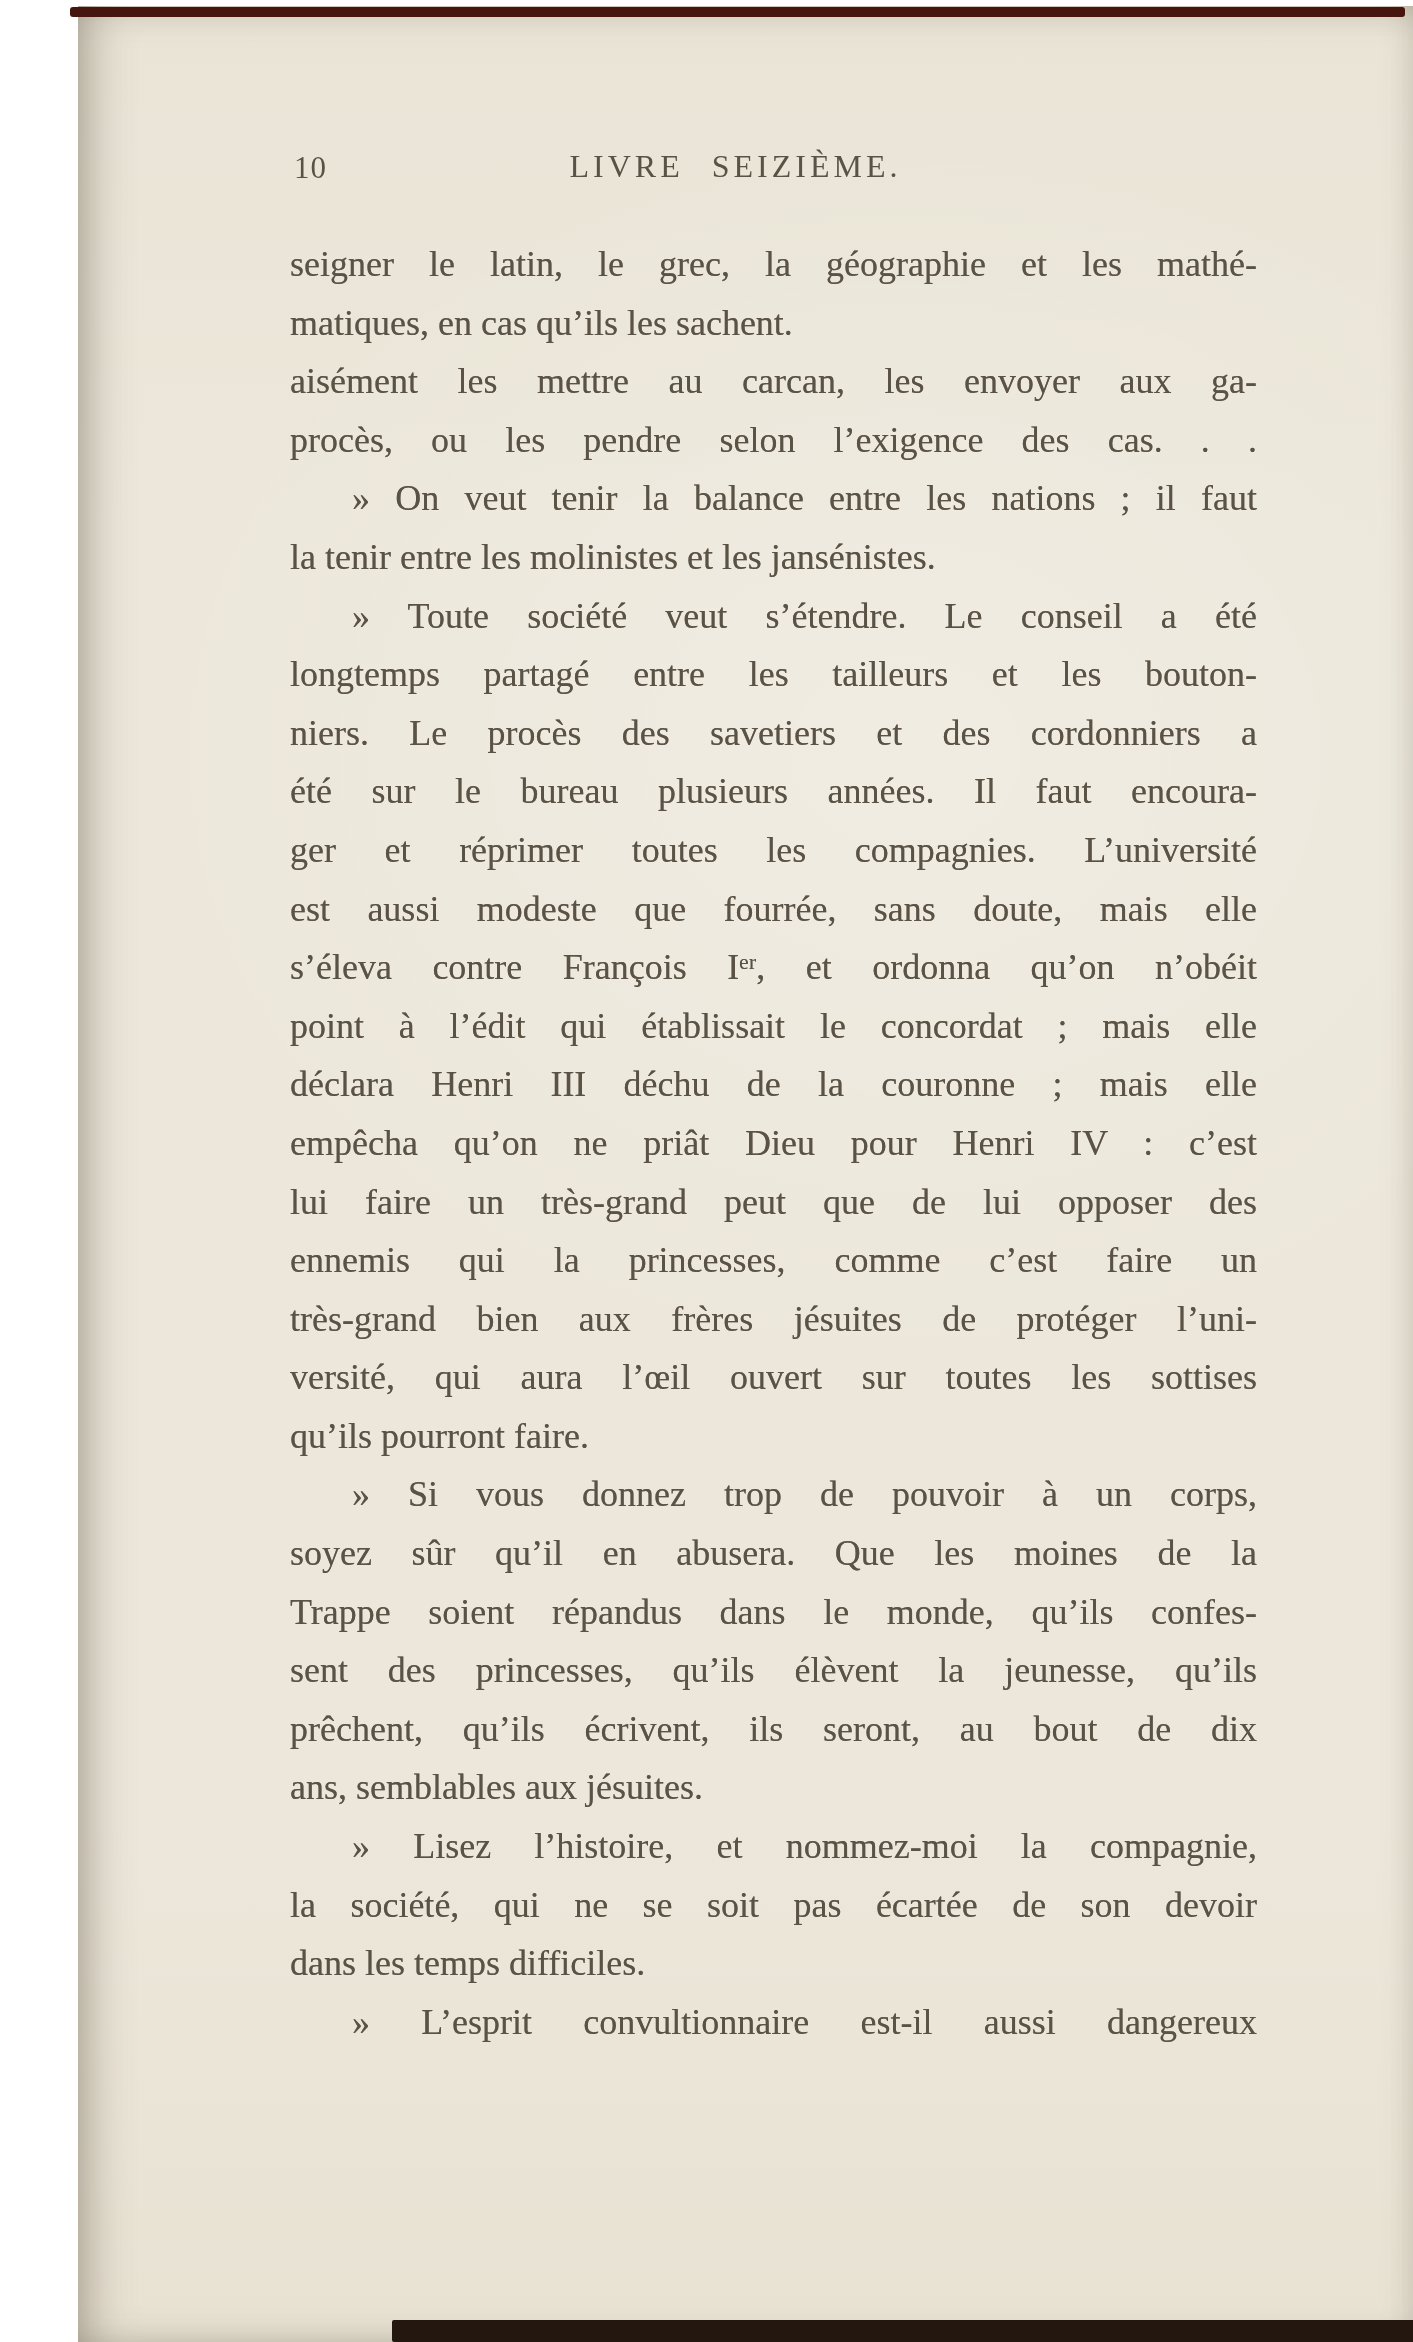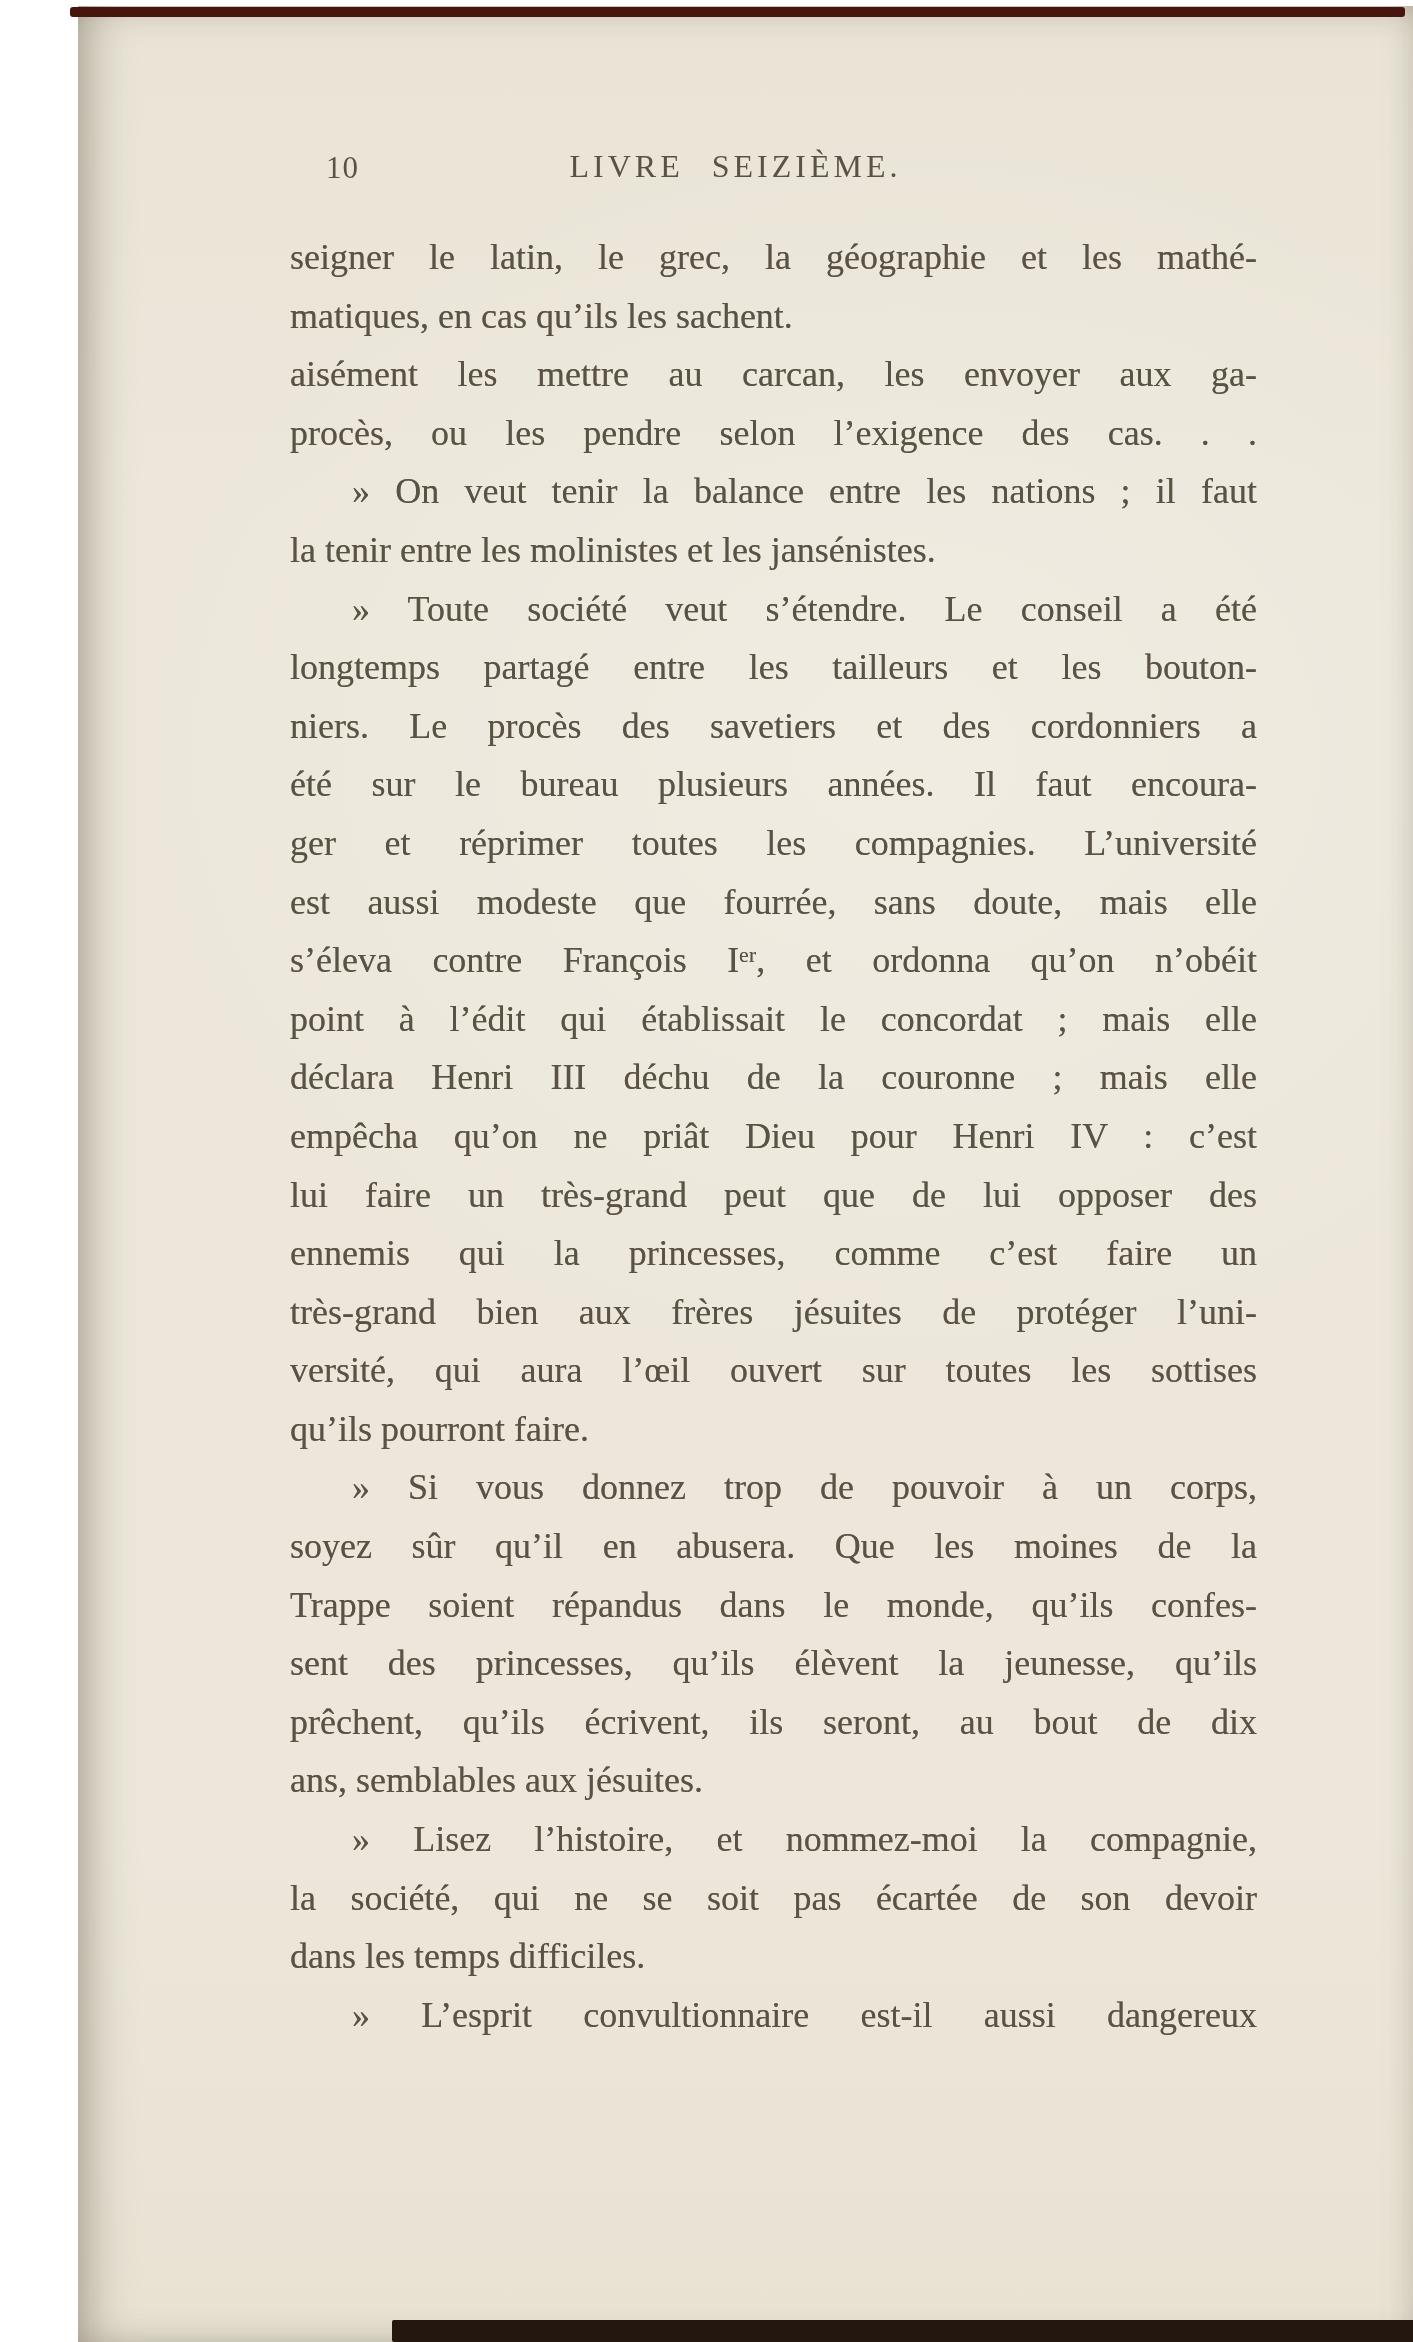--- a/index.html
+++ b/index.html
@@ -38,29 +38,29 @@
     position:absolute;left:392px;top:2320px;width:1021px;height:22px;
     background:var(--bottom-bar,#241710);
     border-radius:2px 0 0 2px;
   }
   .header-row{
     position:absolute;left:290px;top:146px;width:967px;height:44px;
     color:var(--ink,#5a5244);
   }
   .page-number{
     position:absolute;left:4px;top:5px;
-    font-size:31px;line-height:34px;letter-spacing:1px;margin-left:32px;
+    font-size:31px;line-height:34px;letter-spacing:1px;
   }
   .header-title{
     position:absolute;left:calc(50% - 38px);top:2px;transform:translateX(-50%);
     font-size:32px;line-height:36px;letter-spacing:4px;word-spacing:16px;
     white-space:nowrap;
   }
   .text-block{
-    position:absolute;left:290px;top:228px;width:967px;
+    position:absolute;left:290px;top:235px;width:967px;
     color:var(--ink,#5a5244);
   }
   .line{
     height:58.6px;line-height:58.6px;
     font-size:36px;
     text-align:justify;text-align-last:justify;
     text-shadow:0 0 .6px rgba(90,82,68,.65);
     white-space:normal;
     overflow:hidden;
   }

